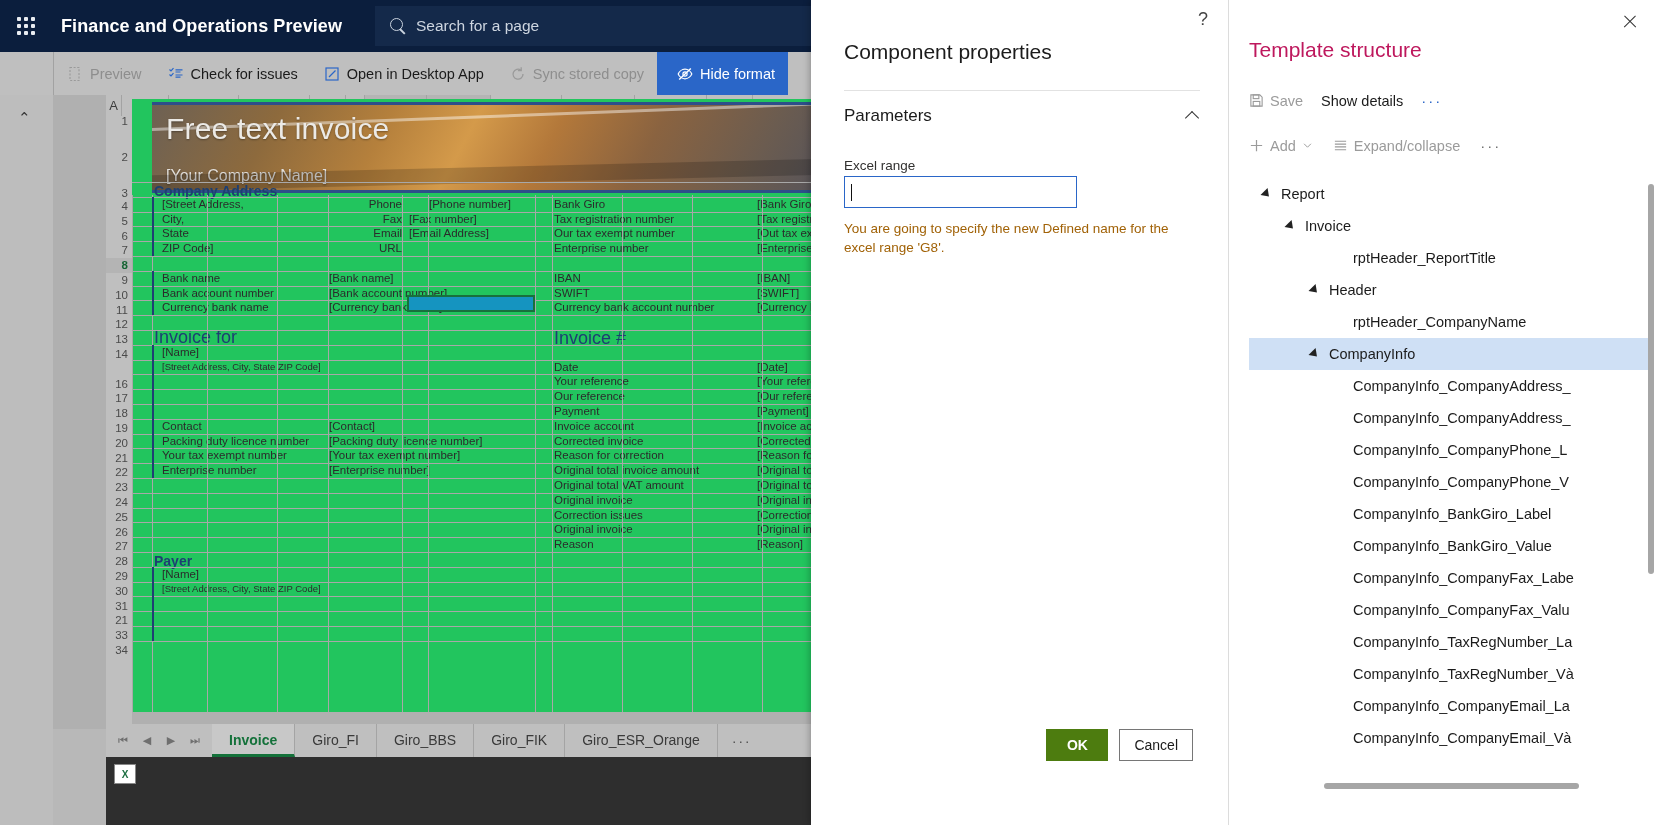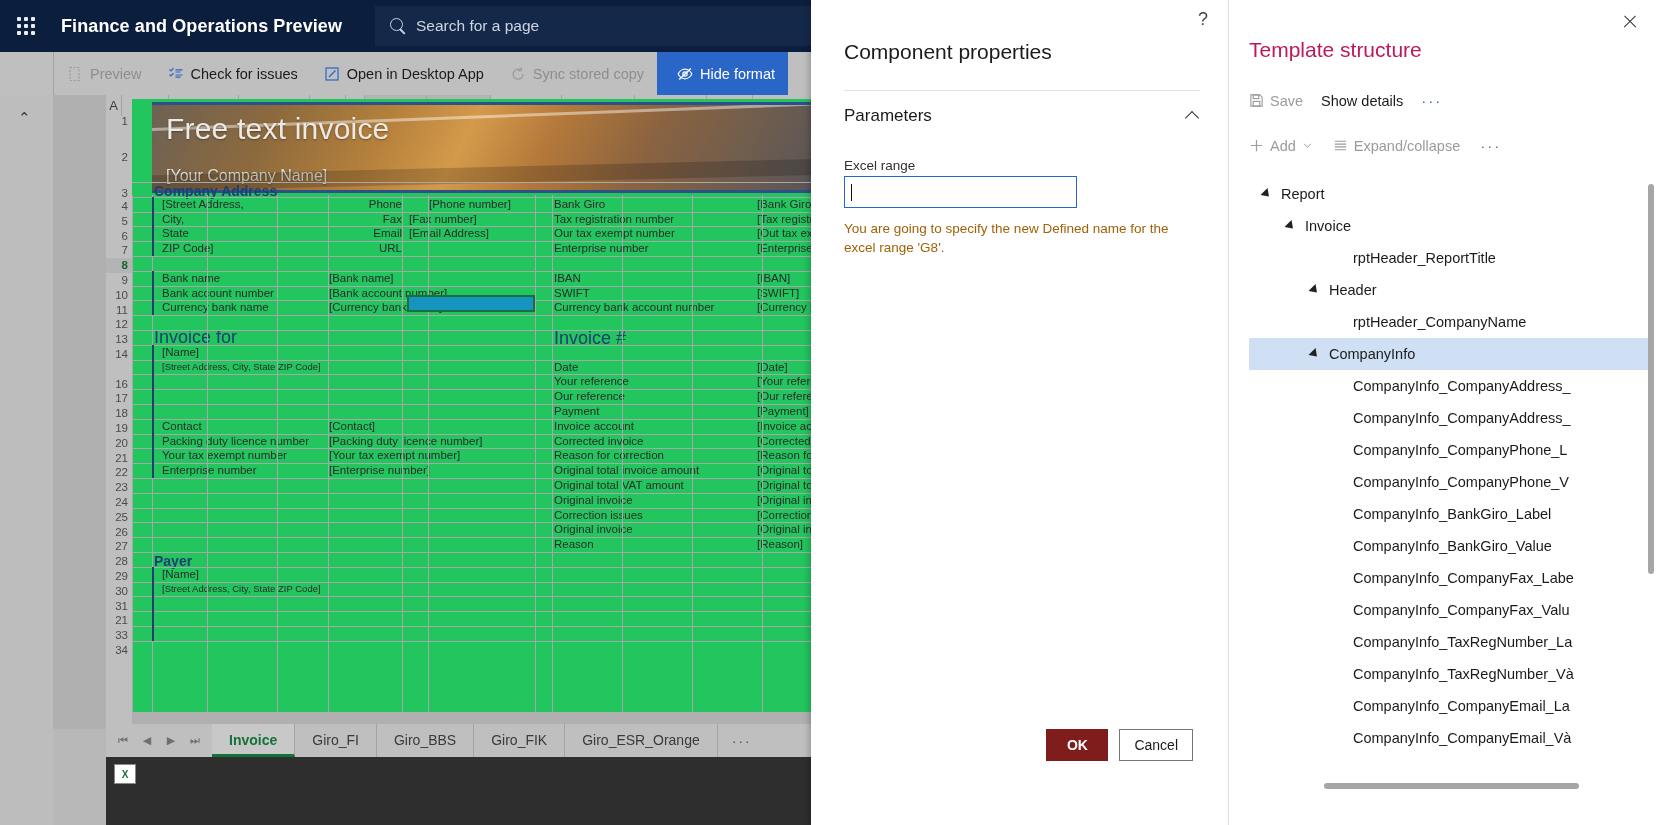--- a/index.html
+++ b/index.html
@@ -104,21 +104,21 @@
   .chev-up { width:14px; height:14px; position:relative; }
   .chev-up::after { content:""; position:absolute; left:1px; top:4px; width:9px; height:9px; border-left:1.5px solid #333; border-top:1.5px solid #333; transform:rotate(45deg); }
   .fld-label { position:absolute; left:33px; top:158px; font-size:13.5px; color:#323130; }
   .fld-input {
     position:absolute; left:33px; top:176px; width:233px; height:32px;
     border:1px solid #2a66c8; background:#ffffff; display:flex; align-items:center; padding-left:6px;
   }
   .caret { width:1px; height:17px; background:#111; }
   .fld-help { position:absolute; left:33px; top:219px; width:358px; font-size:13.5px; color:#a16207; line-height:19px; }
   .dlg-footer { position:absolute; left:0; top:717px; width:417px; height:56px; display:flex; align-items:center; justify-content:flex-end; padding-right:35px; gap:11px; }
-  .btn-pri { min-width:62px; height:32px; background:#7f1d1d; color:#fff; font-size:14px; font-weight:bold; display:flex; align-items:center; justify-content:center; padding:0 14px; }
+  .btn-pri { min-width:62px; height:32px; background:#4d7c0f; color:#fff; font-size:14px; font-weight:bold; display:flex; align-items:center; justify-content:center; padding:0 14px; }
   .btn-sec { min-width:62px; height:32px; background:#fff; color:#1b1b1b; font-size:14px; border:1px solid #767676; display:flex; align-items:center; justify-content:center; padding:0 14px; }
 
   
   #tmpl { position:absolute; left:1228px; top:0; width:428px; height:825px; background:#ffffff; border-left:1px solid #dcdcdc; }
   .tm-close { position:absolute; right:16px; top:12px; width:20px; height:20px; }
   .tm-close::before, .tm-close::after { content:""; position:absolute; left:2px; top:9px; width:16px; height:1.4px; background:#333; }
   .tm-close::before { transform:rotate(45deg);} .tm-close::after { transform:rotate(-45deg);}
   .tm-title { position:absolute; left:20px; top:38px; font-size:21px; color:#be185d; font-weight:normal; }
   .tm-row1 { position:absolute; left:20px; top:92px; display:flex; align-items:center; gap:18px; }
   .tm-row2 { position:absolute; left:20px; top:137px; display:flex; align-items:center; gap:20px; }

